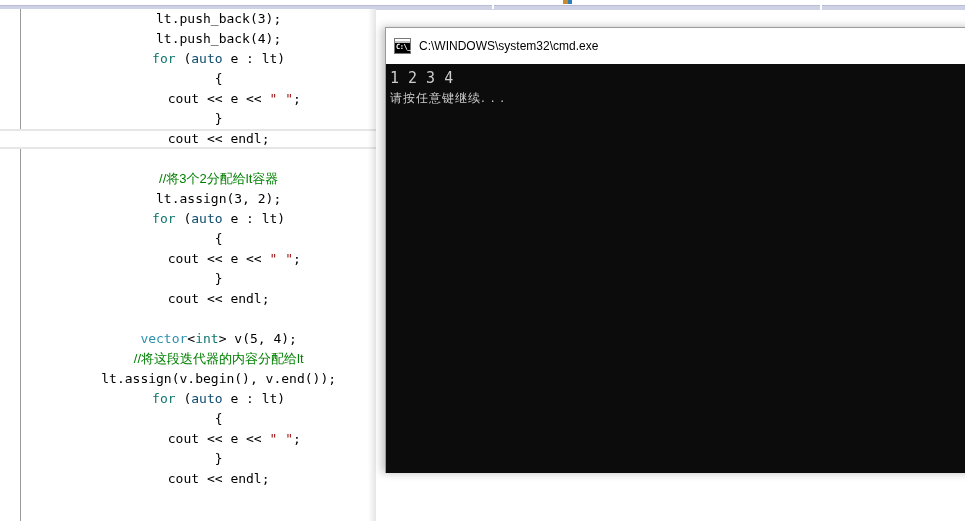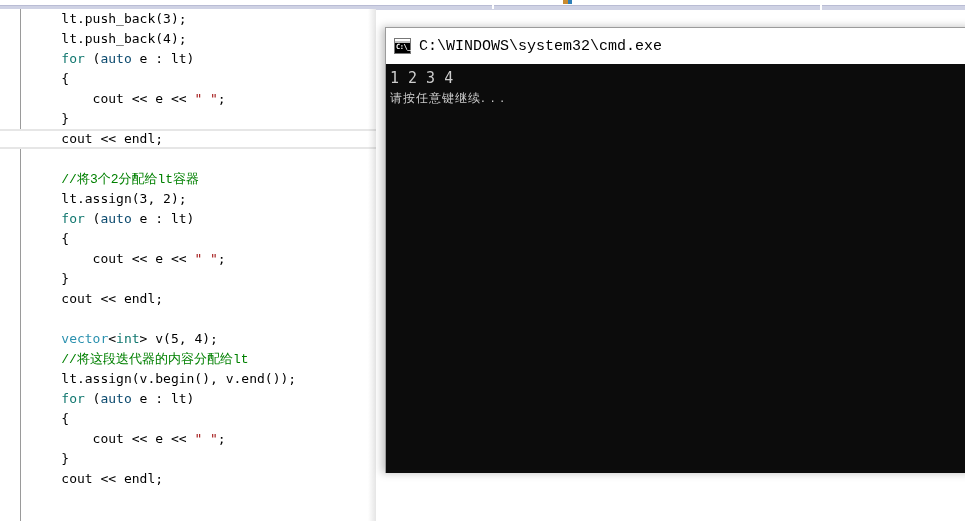--- a/index.html
+++ b/index.html
@@ -77,36 +77,37 @@
     font-size: 13px;
     line-height: 20px;
     white-space: pre;
     color: #000000;
   }
   .code-line {
     height: 20px;
     padding-left: 30px;
     position: relative;
     box-sizing: border-box;
+    text-align: center;
   }
   .code-line.current {
     background: #ffffff;
     border-top: 2px solid #e6e6e6;
     border-bottom: 2px solid #e6e6e6;
     height: 20px;
     padding-top: 0px;
     line-height: 16px;
     width: 376px;
   }
   .kw      { color: #0f766e; }
   .kw2     { color: #0c4a6e; }
   .type    { color: #2b91af; }
   .str     { color: #a31515; }
   .cmt     { color: #008000; }
-  .cn      { font-family: Liberation Mono, monospace; }
+  .cn      { font-family: Liberation Sans, sans-serif; }
 
   
   #editor-edge-shadow {
     position: absolute;
     left: 368px; top: 9px;
     width: 8px; height: 512px;
     background: linear-gradient(to right, rgba(0,0,0,0) 0%, rgba(0,0,0,0.10) 100%);
   }
 
   
@@ -152,22 +153,22 @@
     left: 1px; top: 4px;
     width: 13px;
     color: #ffffff;
     font-family: "DejaVu Sans Mono", monospace;
     font-size: 7px;
     line-height: 9px;
     letter-spacing: -0.5px;
     font-weight: bold;
   }
   #console-title-text {
-    font-family: Liberation Mono, monospace;
-    font-size: 15px;
+    font-family: Liberation Sans, sans-serif;
+    font-size: 12px;
     color: #000000;
   }
   #console-body {
     position: absolute;
     left: 0; top: 36px;
     width: 590px; height: 458px;
     background: #0c0c0c;
     padding: 4px 0 0 4px;
     box-sizing: border-box;
     overflow: hidden;

